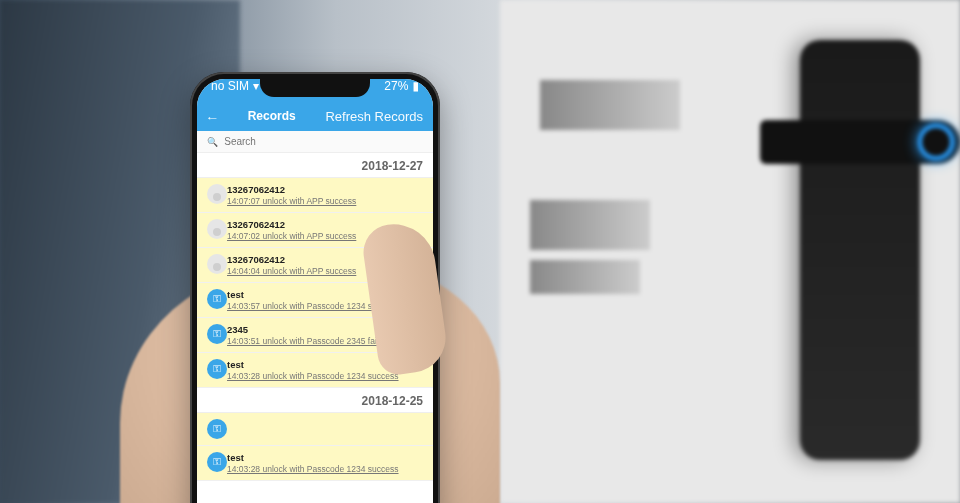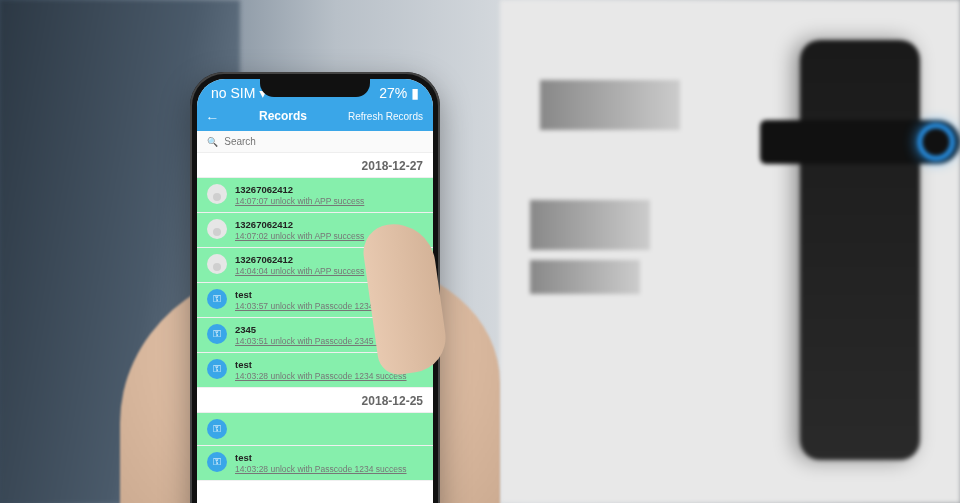--- a/index.html
+++ b/index.html
@@ -55,48 +55,48 @@
     background:#fff;
     border-radius:28px;
     overflow:hidden;
   }
   .notch {
     position:absolute; top:0; left:50%; transform:translateX(-50%);
     width:110px; height:18px; background:#111; border-radius:0 0 14px 14px;
     z-index:20;
   }
   .status-bar {
-    height:22px; display:flex; align-items:flex-end; justify-content:space-between;
-    padding:0 14px; font-size:14px; color:#fff; background:#3aa6e8;
+    height:22px; display:flex; align-items:flex-start; justify-content:space-between;
+    padding:0 14px; font-size:12px; color:#fff; background:#3aa6e8;
   }
   .status-left,.status-right{display:flex;gap:4px;align-items:center;}
   .header {
     background:#3aa6e8; color:#fff; height:30px;
     display:flex; align-items:center; justify-content:space-between;
     padding:0 10px; font-size:11px;
   }
   .header-title { font-weight:700; font-size:12px;}
   .back-arrow { display:inline-block; transform:scaleX(1.3);}
-  .refresh { font-size:10px; opacity:.95;}
+  .refresh { font-size:13px; opacity:.95;}
   .search-row {
     display:flex; align-items:center; gap:6px;
     padding:5px 10px; font-size:9px; color:#aaa;
     border-bottom:1px solid #eee; background:#fafafa;
   }
   .search-row input {
     border:none; outline:none; background:transparent; font-size:10px; flex:1; color:#666;
   }
   .list { overflow:auto; height:calc(100% - 22px - 30px - 26px);}
   .section-date {
     font-size:12px; color:#666; padding:6px 10px 4px; font-weight:600;
     background:#fff; border-bottom:1px solid #eee;text-align:right;
   }
   .row {
-    display:flex; gap:8px; align-items:flex-start;
-    padding:6px 10px; border-bottom:1px solid #f0f0f0; background:#86efac;
+    display:flex; align-items:flex-start;
+    padding:6px 10px; border-bottom:1px solid #f0f0f0; background:#fef9c3;
   }
   .avatar-user {
     width:20px; height:20px; border-radius:50%;
     background:#e6e6e6; flex:0 0 20px;
     display:flex; align-items:flex-end; justify-content:center; overflow:hidden;
   }
   .avatar-user::before{content:"";width:8px;height:8px;border-radius:50%;background:#cfcfcf;margin-bottom:3px;}
   .avatar-key {
     width:20px; height:20px; border-radius:50%;
     background:#3aa6e8; flex:0 0 20px;

